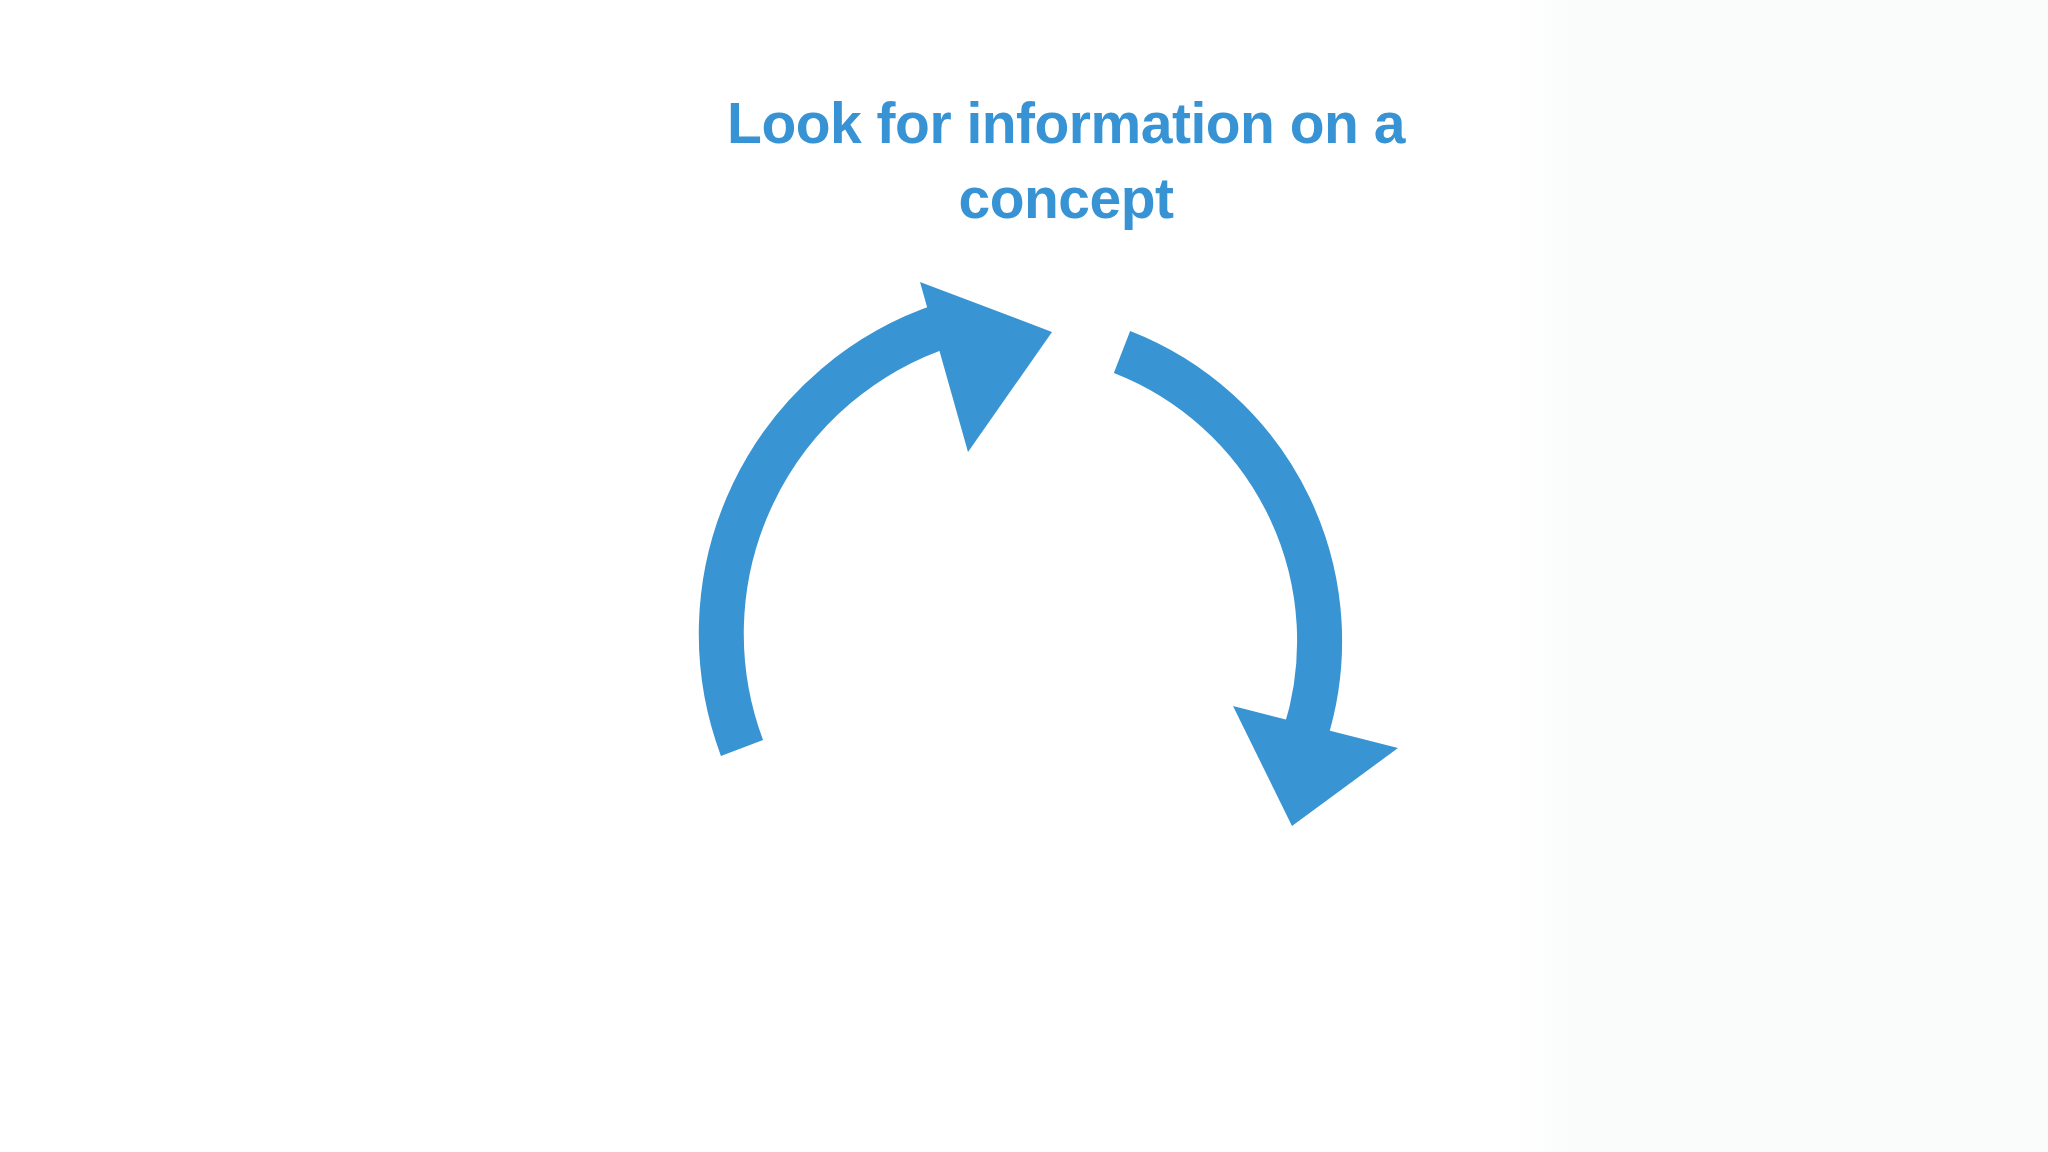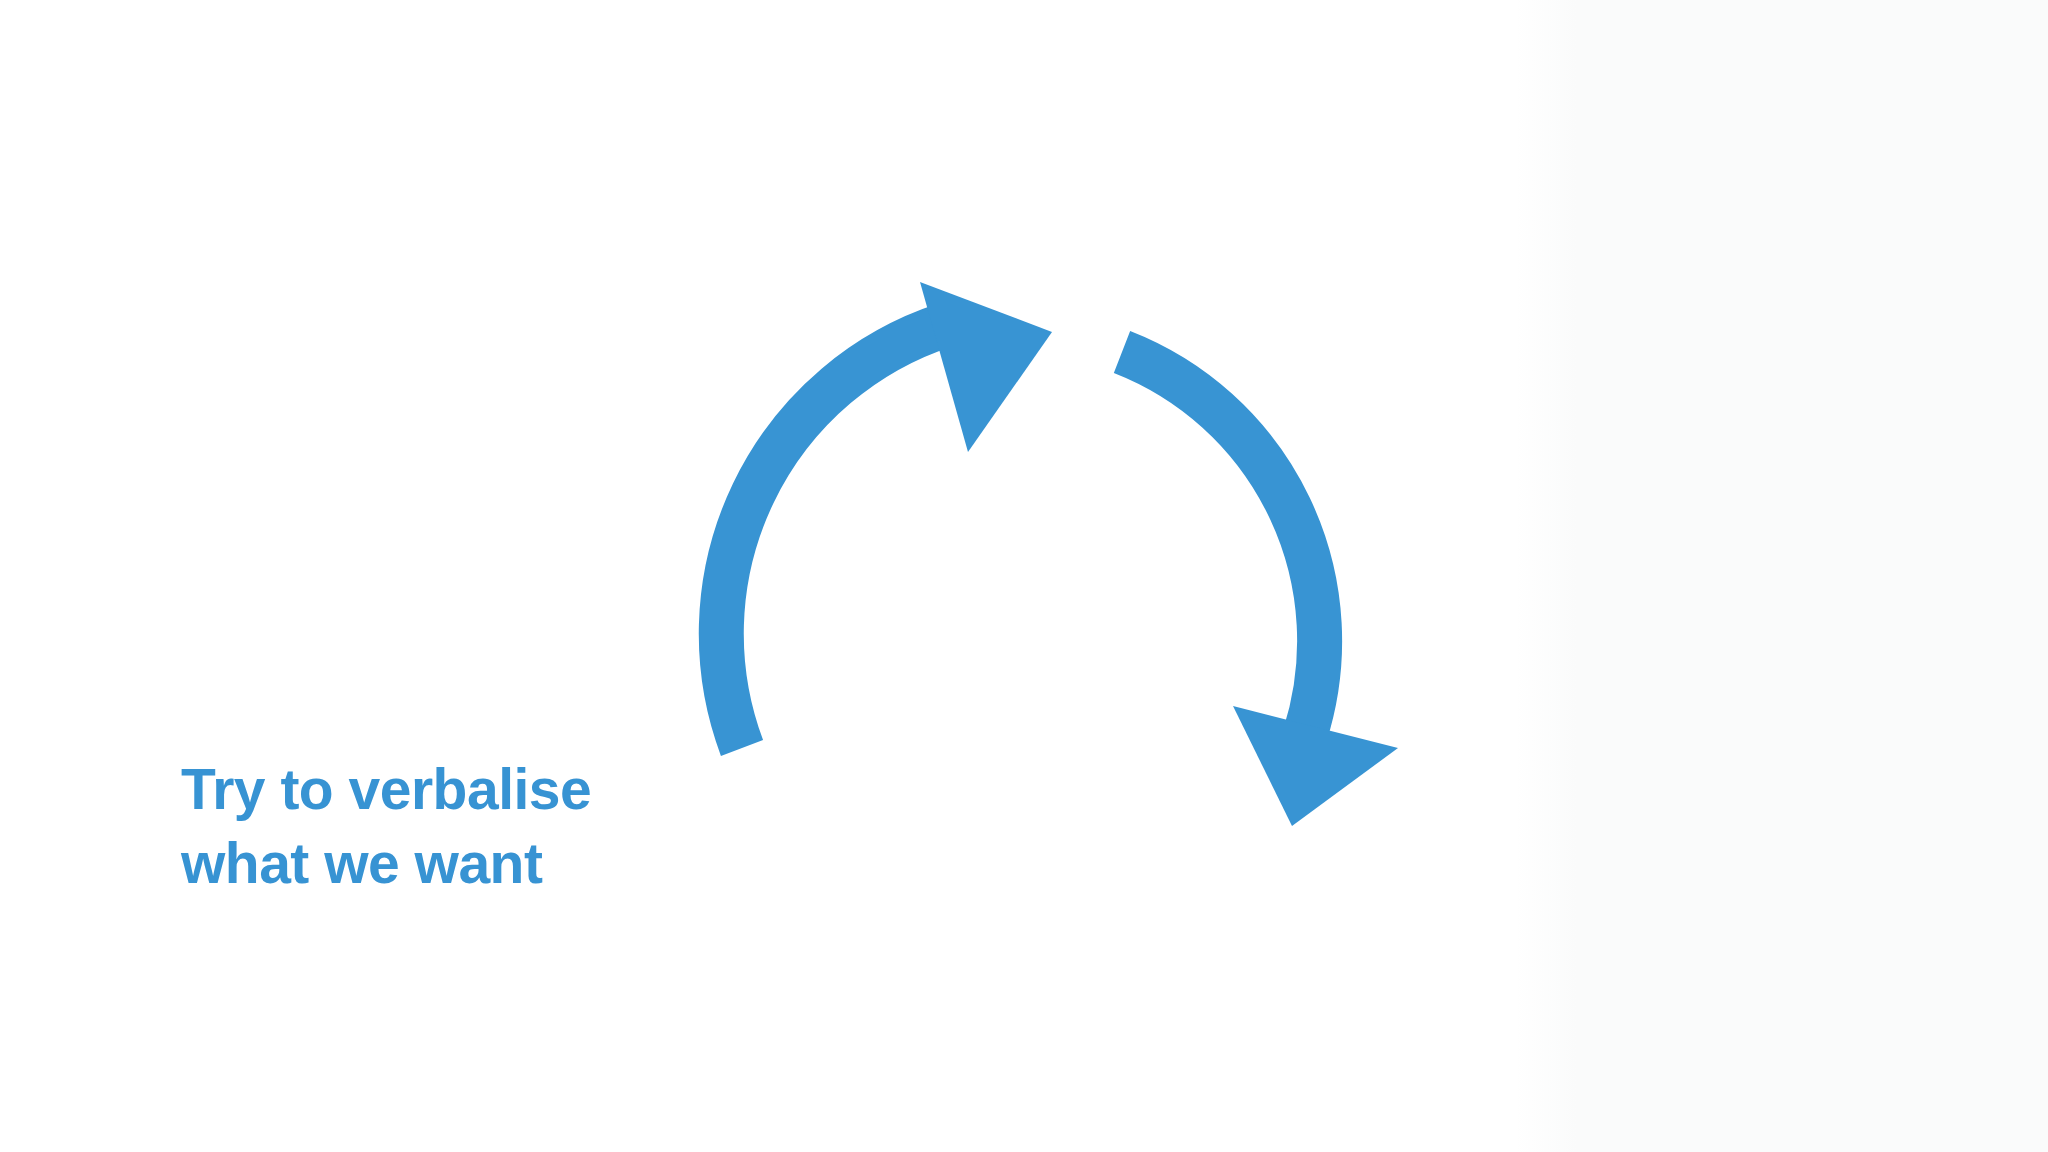--- a/index.html
+++ b/index.html
@@ -56,22 +56,22 @@
   .head {
     fill: var(--accent-blue);
     stroke: none;
   }
 </style>
 </head>
 <body>
 
 <div class="canvas">
 
+  <div class="slide-title">Look for information on a concept</div>
 
-  <div class="label-left">Try to verbalise what we want</div>
 
   <svg class="cycle-svg" viewBox="0 0 2048 1152" xmlns="http://www.w3.org/2000/svg" aria-hidden="true">
 
     <g>
       <path class="arc" d="M 742 748 A 325 325 0 0 1 945 325"></path>
       <polygon class="head" points="920,282 1052,332 968,452"></polygon>
     </g>
 
     <g>
       <path class="arc" d="M 1122 352 A 310 310 0 0 1 1305 735"></path>

